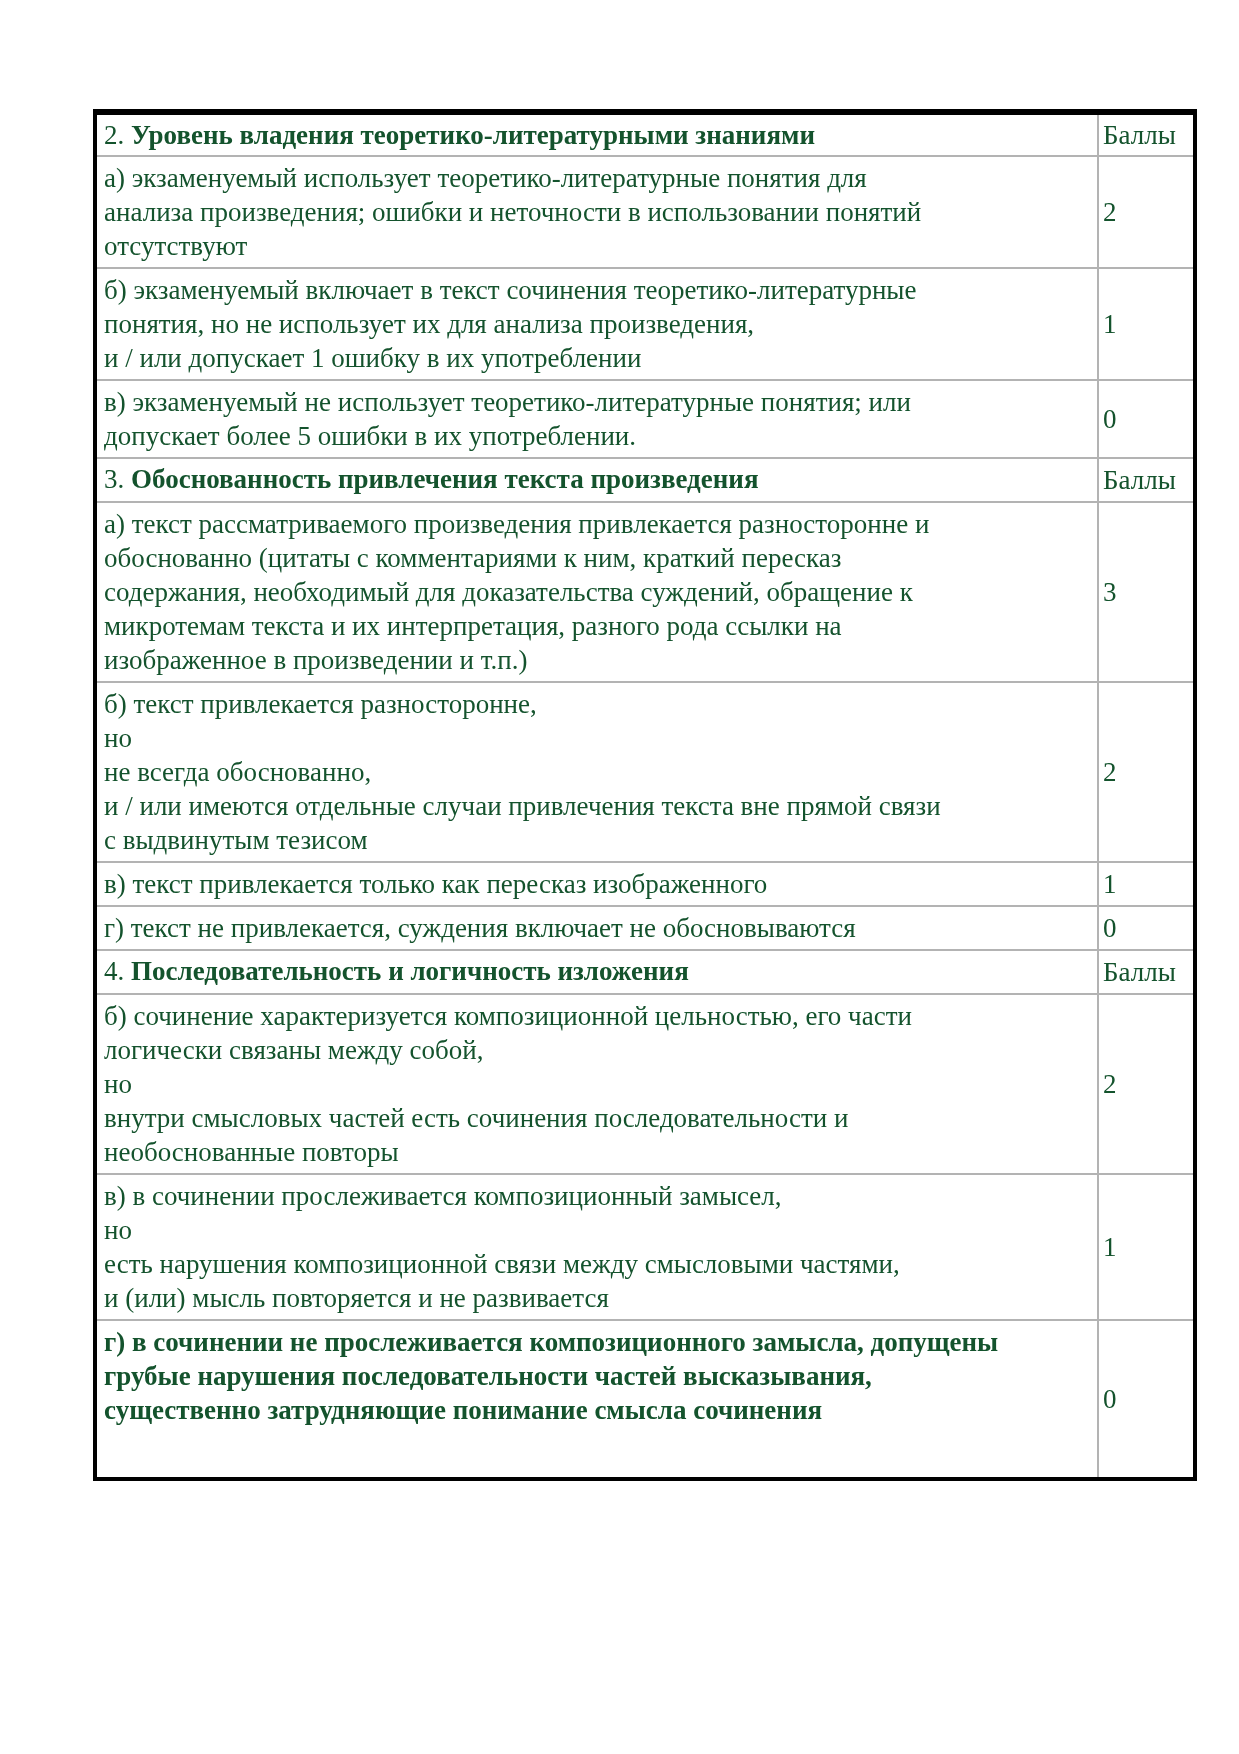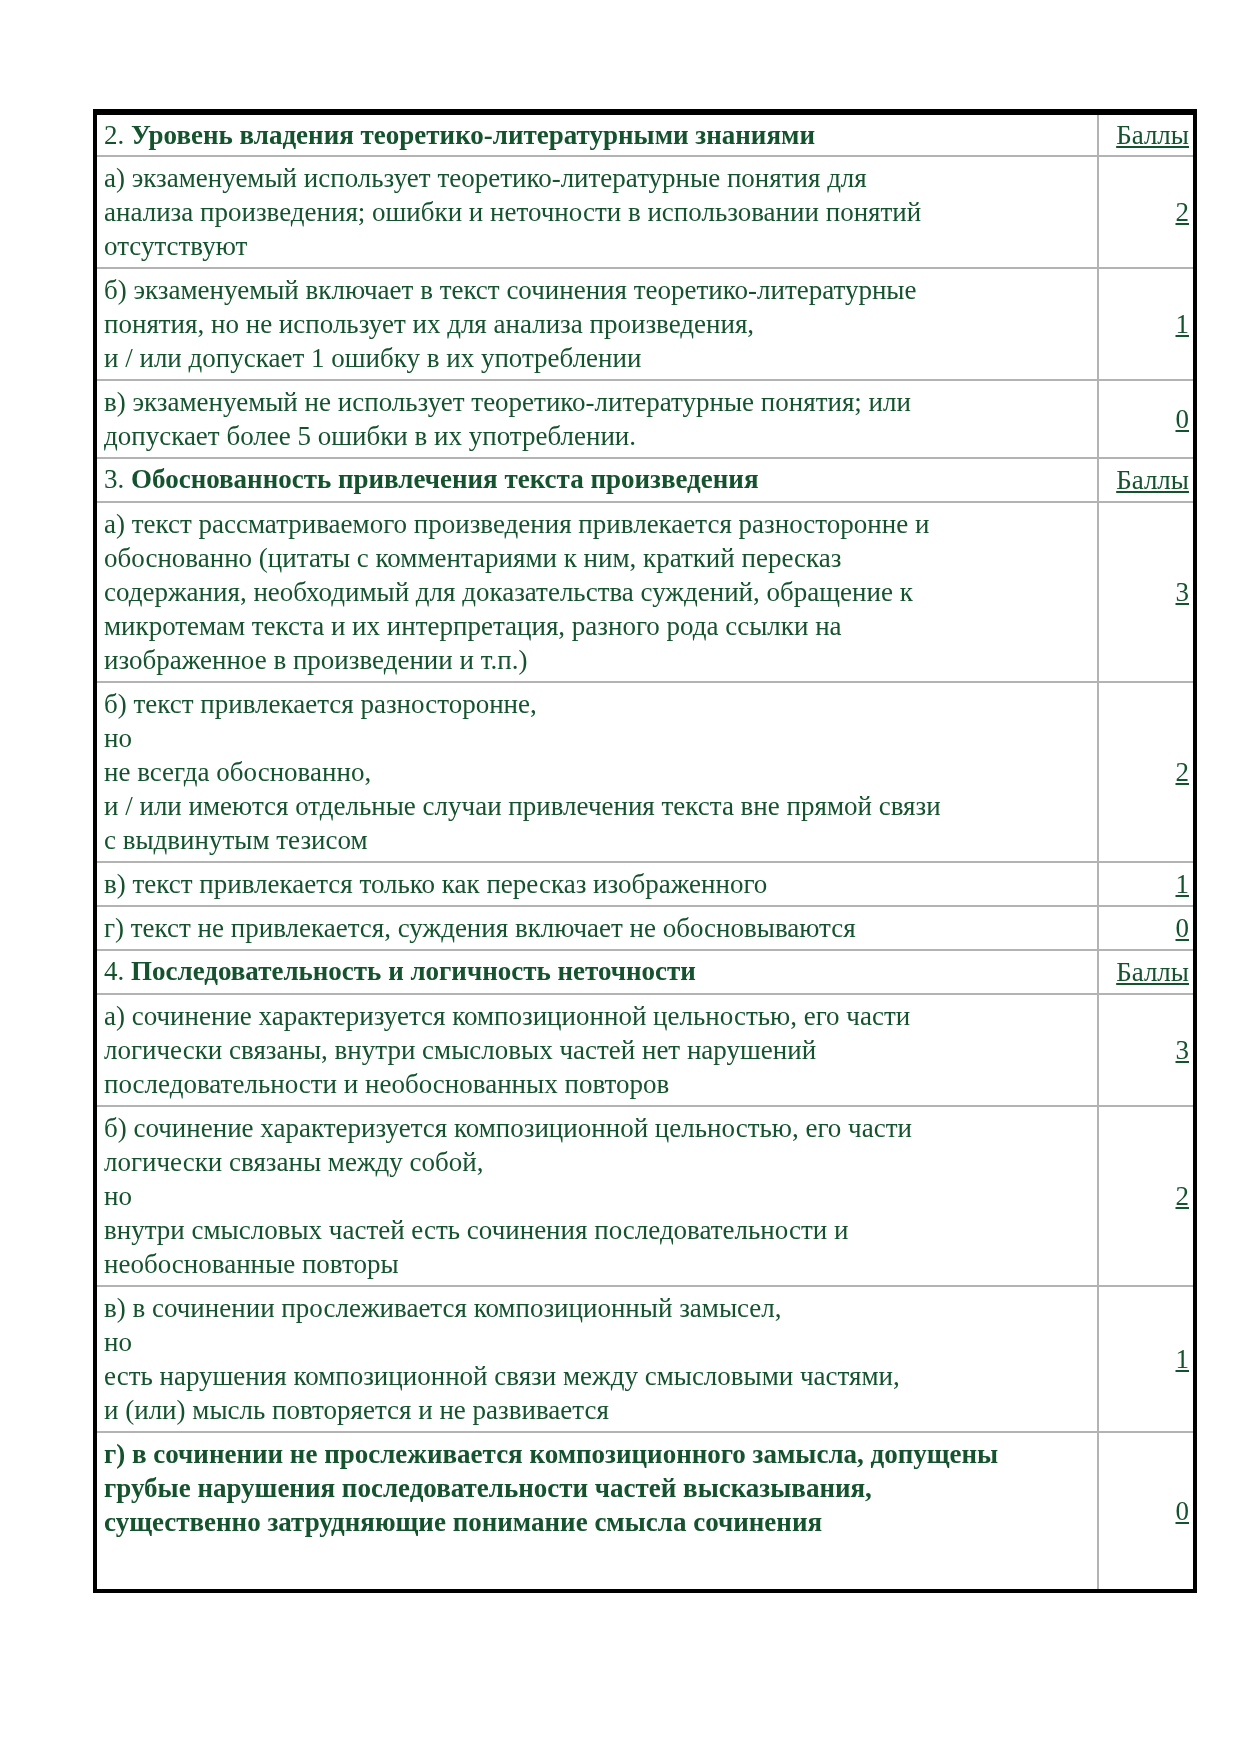--- a/index.html
+++ b/index.html
@@ -32,24 +32,23 @@
     border: 2px solid #b3b3b3;
     font-size: 27px;
     line-height: 34px;
     vertical-align: top;
   }
   td.crit {
     padding: 4px 8px 4px 7px;
     white-space: pre-line;
   }
   td.score {
-    text-align: right;
+    text-align: left;
     vertical-align: middle;
     padding: 2px 4px;
-    text-decoration: underline;
   }
   tr.head { height: 44px; }
   tr.head td.crit {
     white-space: normal;
     padding-top: 3px;
     padding-bottom: 3px;
   }
   tr.head .ttl { font-weight: 700; }
   tr.last td.crit { padding-bottom: 50px; font-weight: bold; }
 </style>
@@ -109,28 +108,22 @@
     <tr>
       <td class="crit">в) текст привлекается только как пересказ изображенного</td>
       <td class="score">1</td>
     </tr>
     <tr>
       <td class="crit">г) текст не привлекается, суждения включает не обосновываются</td>
       <td class="score">0</td>
     </tr>
 
     <tr class="head">
-      <td class="crit"><span class="num">4.</span> <span class="ttl">Последовательность и логичность неточности</span></td>
+      <td class="crit"><span class="num">4.</span> <span class="ttl">Последовательность и логичность изложения</span></td>
       <td class="score">Баллы</td>
-    </tr>
-    <tr>
-      <td class="crit">а) сочинение характеризуется композиционной цельностью, его части
-логически связаны, внутри смысловых частей нет нарушений
-последовательности и необоснованных повторов</td>
-      <td class="score">3</td>
     </tr>
     <tr>
       <td class="crit">б) сочинение характеризуется композиционной цельностью, его части
 логически связаны между собой,
 но
 внутри смысловых частей есть сочинения последовательности и
 необоснованные повторы</td>
       <td class="score">2</td>
     </tr>
     <tr>

